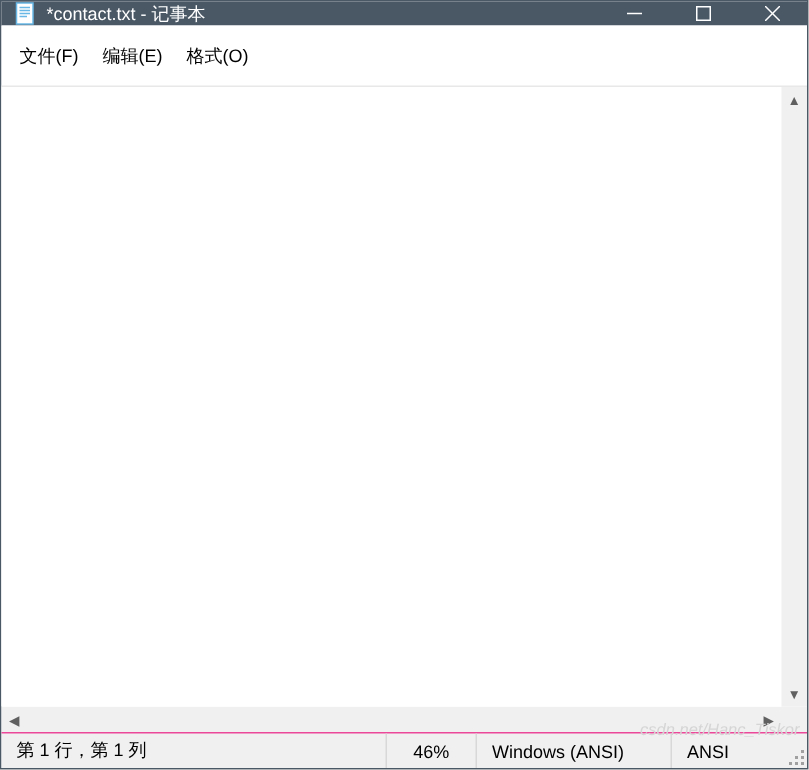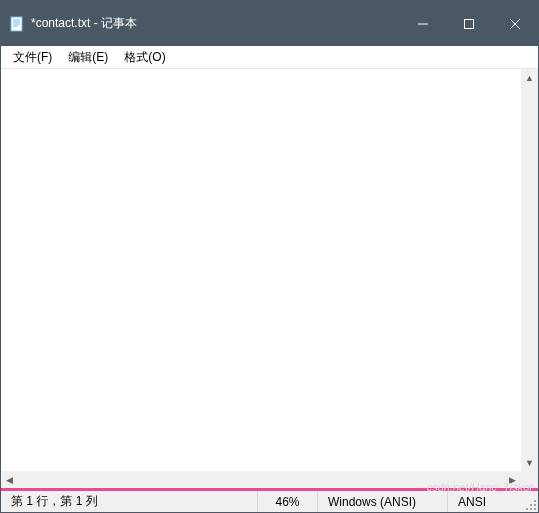--- a/index.html
+++ b/index.html
@@ -1,33 +1,33 @@
 <!DOCTYPE html>
 <html><head>
   <meta charset="utf-8">
   <style>
     * { margin:0; padding:0; box-sizing:border-box; }
     body { font-family:"Microsoft YaHei","Segoe UI",sans-serif; background:#888; width:539px; height:513px; overflow:hidden; }
     .window { width:539px; height:513px; background:#fff; border:1px solid #4a5866; display:flex; flex-direction:column; }
-    .titlebar { background:#4a5866; color:#fff; height:45px; display:flex; align-items:center; padding:0 0 0 8px; font-size:12px; }
+    .titlebar { background:#4a5866; color:#fff; height:16px; display:flex; align-items:center; padding:0 0 0 8px; font-size:12px; }
     .app-icon { width:16px; height:16px; margin-right:6px; display:flex; align-items:center; justify-content:center; }
     .title-text { flex:1; }
     .win-controls { display:flex; height:100%; }
     .win-btn { width:46px; height:100%; display:flex; align-items:center; justify-content:center; color:#fff; cursor:default; }
-    .menubar { background:#fff; height:23px; display:flex; align-items:center; padding:0 4px; font-size:12px; color:#000; border-bottom:1px solid #e8e8e8; }
+    .menubar { background:#fff; height:41px; display:flex; align-items:center; padding:0 4px; font-size:12px; color:#000; border-bottom:1px solid #e8e8e8; }
     .menu-item { padding:3px 8px; cursor:default; }
     .content { flex:1; display:flex; background:#fff; position:relative; }
     .editor { flex:1; border:none; resize:none; outline:none; font-family:Consolas,monospace; font-size:14px; padding:2px 4px; background:#fff; }
     .vscroll { width:17px; background:#f0f0f0; position:relative; }
     .vscroll-btn { height:17px; display:flex; align-items:center; justify-content:center; color:#606060; font-size:9px; }
     .hscroll { height:17px; background:#f0f0f0; display:flex; }
     .hscroll-btn { width:17px; display:flex; align-items:center; justify-content:center; color:#606060; font-size:9px; }
     .hscroll-track { flex:1; }
     .hscroll-corner { width:17px; background:#f0f0f0; }
-    .statusbar { height:24px; background:#f0f0f0; border-top:3px solid #ec4899; display:flex; align-items:center; font-size:12px; color:#000; position:relative; }
+    .statusbar { height:24px; background:#f0f0f0; border-top:1px solid #ec4899; display:flex; align-items:center; font-size:12px; color:#000; position:relative; }
     .status-cell { padding:0 10px; height:100%; display:flex; align-items:center; border-right:1px solid #d8d8d8; }
     .status-cell.position { flex:1; border-right:1px solid #d8d8d8; }
     .status-cell.zoom { min-width:60px; justify-content:center; }
     .status-cell.eol { min-width:130px; justify-content:flex-start; }
     .status-cell.enc { min-width:90px; justify-content:flex-start; border-right:none; }
     .watermark { position:absolute; right:6px; bottom:20px; font-size:11px; color:#d5d5d5; pointer-events:none; z-index:10;font-style:italic; }
     .grip { width:14px; height:14px; position:absolute; right:0; bottom:0; }
     .grip-dot { position:absolute; width:2px; height:2px; background:#a0a0a0; }
   </style>
 </head>

